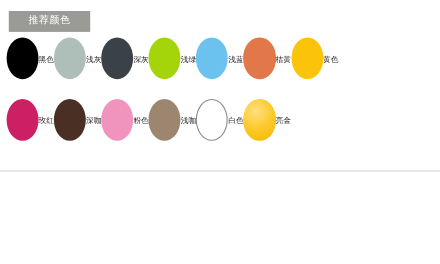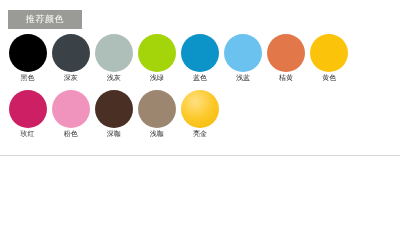--- a/index.html
+++ b/index.html
@@ -53,21 +53,21 @@
     width: 388px;
   }
   .swatch-row {
     display: flex;
     align-items: flex-start;
     height: 56px;
   }
   .swatch-cell {
     width: 43.1px;
     display: flex;
-    flex-direction: column;
+    flex-direction: row;
     align-items: center;
   }
   .swatch-circle {
     width: 38px;
     height: 38px;
     border-radius: 50%;
     box-sizing: border-box;
   }
   .swatch-circle.outlined {
     border: 1px solid #8c8c8c;
@@ -99,64 +99,64 @@
     <span class="header-title" style="color: rgb(255, 255, 255);">推荐颜色</span>
   </div>
 
   <div class="swatch-grid">
       <div class="swatch-row">
         <div class="swatch-cell">
           <div class="swatch-circle" style="background: rgb(0, 0, 0);"></div>
           <div class="swatch-label">黑色</div>
         </div>
         <div class="swatch-cell">
+          <div class="swatch-circle" style="background: rgb(174, 190, 184);"></div>
+          <div class="swatch-label">浅灰</div>
+        </div>
+        <div class="swatch-cell">
           <div class="swatch-circle" style="background: rgb(58, 66, 72);"></div>
           <div class="swatch-label">深灰</div>
         </div>
         <div class="swatch-cell">
-          <div class="swatch-circle" style="background: rgb(174, 190, 184);"></div>
-          <div class="swatch-label">浅灰</div>
-        </div>
-        <div class="swatch-cell">
           <div class="swatch-circle" style="background: rgb(164, 212, 10);"></div>
           <div class="swatch-label">浅绿</div>
-        </div>
-        <div class="swatch-cell">
-          <div class="swatch-circle" style="background: rgb(12, 147, 200);"></div>
-          <div class="swatch-label">蓝色</div>
         </div>
         <div class="swatch-cell">
           <div class="swatch-circle" style="background: rgb(108, 194, 238);"></div>
           <div class="swatch-label">浅蓝</div>
         </div>
         <div class="swatch-cell">
           <div class="swatch-circle" style="background: rgb(226, 120, 74);"></div>
           <div class="swatch-label">桔黄</div>
         </div>
         <div class="swatch-cell">
           <div class="swatch-circle" style="background: rgb(251, 196, 10);"></div>
           <div class="swatch-label">黄色</div>
         </div>
       </div>
       <div class="swatch-row">
         <div class="swatch-cell">
           <div class="swatch-circle" style="background: rgb(205, 31, 99);"></div>
           <div class="swatch-label">玫红</div>
         </div>
         <div class="swatch-cell">
+          <div class="swatch-circle" style="background: rgb(74, 47, 37);"></div>
+          <div class="swatch-label">深咖</div>
+        </div>
+        <div class="swatch-cell">
           <div class="swatch-circle" style="background: rgb(241, 148, 189);"></div>
           <div class="swatch-label">粉色</div>
         </div>
         <div class="swatch-cell">
-          <div class="swatch-circle" style="background: rgb(74, 47, 37);"></div>
-          <div class="swatch-label">深咖</div>
+          <div class="swatch-circle" style="background: rgb(156, 134, 112);"></div>
+          <div class="swatch-label">浅咖</div>
         </div>
         <div class="swatch-cell">
-          <div class="swatch-circle" style="background: rgb(156, 134, 112);"></div>
-          <div class="swatch-label">浅咖</div>
+          <div class="swatch-circle outlined" style="background: rgb(255, 255, 255);"></div>
+          <div class="swatch-label">白色</div>
         </div>
         <div class="swatch-cell">
           <div class="swatch-circle" style="background: radial-gradient(circle at 38% 30%, rgb(255, 224, 130) 0%, rgb(252, 201, 43) 48%, rgb(243, 184, 0) 100%);"></div>
           <div class="swatch-label">亮金</div>
         </div>
       </div>
     </div>
 
   <div class="bottom-rule" style="background: rgb(214, 214, 214);"></div>
 

